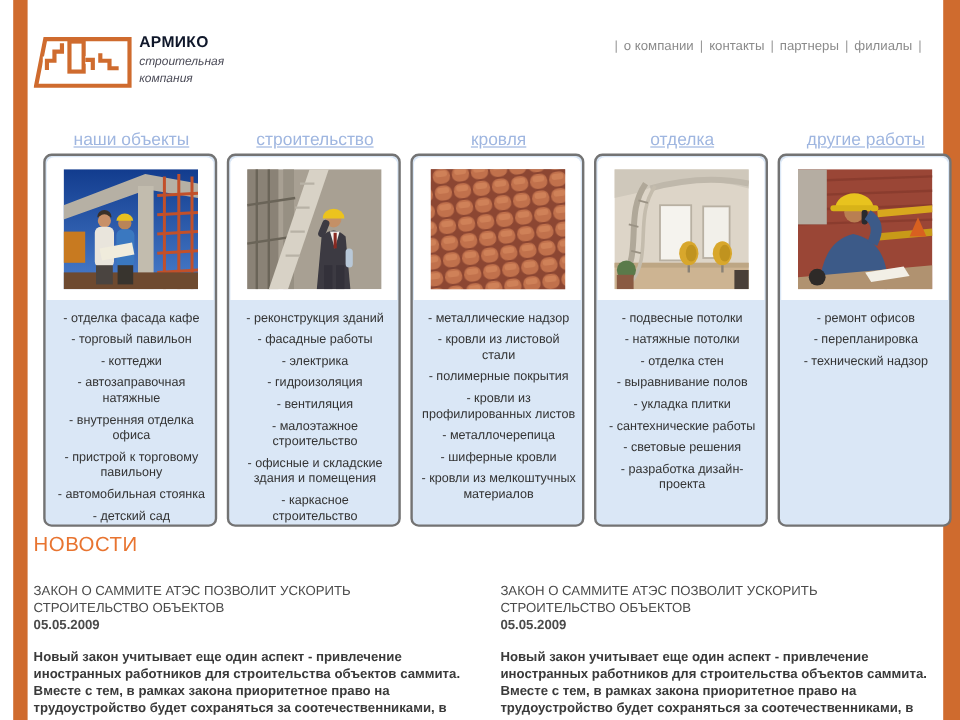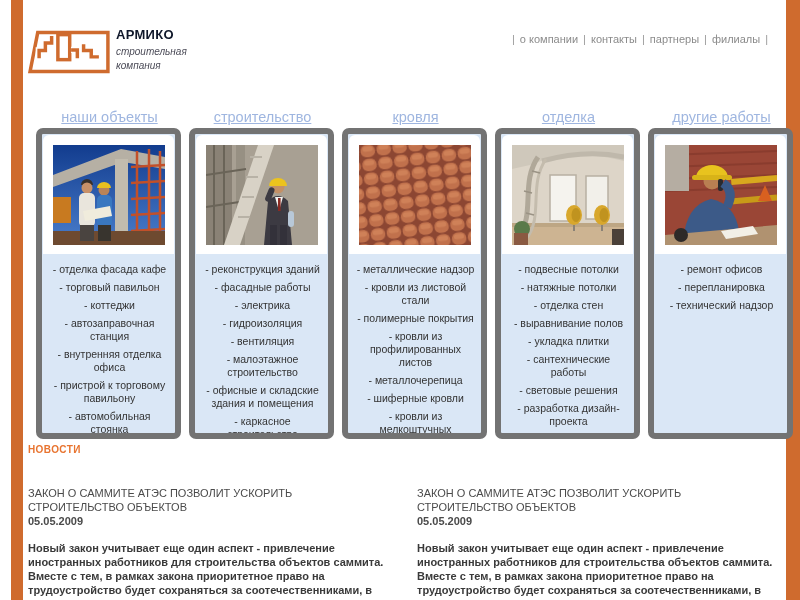--- a/index.html
+++ b/index.html
@@ -21,31 +21,31 @@
   .topnav { position:absolute; top:33px; right:32px; font-size:11px; color:#8b8b8b; white-space:nowrap; }
   .nav-unit { display:inline; }
   .nav-link { color:#8b8b8b; text-decoration:none; margin:0 5px; cursor:pointer;text-align:center; }
   .sep { color:#9a9a9a; }
 
   
   .columns { position:absolute; left:36px; top:108px; display:flex; gap:8px; }
   .col { width:145px;text-align:center; }
   .col-title { display:inline-block; font-size:14.5px; color:#9fb6e0; text-decoration:underline;
                margin:0 0 3px 2px; cursor:pointer; }
-  .panel { box-sizing:border-box; height:311px; border:6px solid #737373; background:#dae7f6;
+  .panel { box-sizing:border-box; height:311px; border:2px solid #737373; background:#dae7f6;
            border-radius:7px; overflow:hidden; }
   .photo-frame { background:#fff; margin:1px; border-radius:6px 6px 0 0;
                  padding:10px 0 9px; display:flex; justify-content:center; }
   .photo { width:112px; height:100px; display:block; }
   .items { padding:8px 5px 0 7px; font-size:10.5px; color:#333; }
   .list-item { margin-bottom:5px; line-height:13px; }
 
   
-  .news-heading { position:absolute; left:28px; top:444px; margin:0; font-weight:bold;
-                  font-size:10px; color:#e87430; letter-spacing:.4px; }
+  .news-heading { position:absolute; left:28px; top:444px; margin:0; font-weight:normal;
+                  font-size:17px; color:#e87430; letter-spacing:.4px; }
   .articles { position:absolute; left:28px; top:470px; display:flex; gap:27px; }
   .article { width:362px; }
   .article-title { font-size:11px; color:#4a4a4a; line-height:14px;margin-top:16px; }
   .article-date  { font-size:11px; color:#4a4a4a; line-height:14px;font-weight:bold; }
   .article-body  { margin-top:13px; font-size:11px; color:#3a3a3a; line-height:14px;font-weight:bold; }
 </style>
 </head>
 <body>
 
 <div class="page">
@@ -108,21 +108,21 @@
             <rect x="44" y="50" width="15" height="32" rx="5" fill="#3a78c0"></rect>
             <polygon points="30,66 57,61 59,71 32,76" fill="#f0ecdc"></polygon>
             <rect x="27" y="80" width="14" height="16" fill="#4a4440"></rect>
             <rect x="45" y="80" width="13" height="16" fill="#38342e"></rect>
           </svg>
         </div>
         <div class="items">
             <div class="list-item">- отделка фасада кафе</div>
             <div class="list-item">- торговый павильон</div>
             <div class="list-item">- коттеджи</div>
-            <div class="list-item">- автозаправочная станция</div>
+            <div class="list-item">- автозаправочная натяжные</div>
             <div class="list-item">- внутренняя отделка офиса</div>
             <div class="list-item">- пристрой к торговому павильону</div>
             <div class="list-item">- автомобильная стоянка</div>
             <div class="list-item">- детский сад</div>
           </div>
       </div>
     </div>
 
     <div class="col">
       <a class="col-title">строительство</a>

